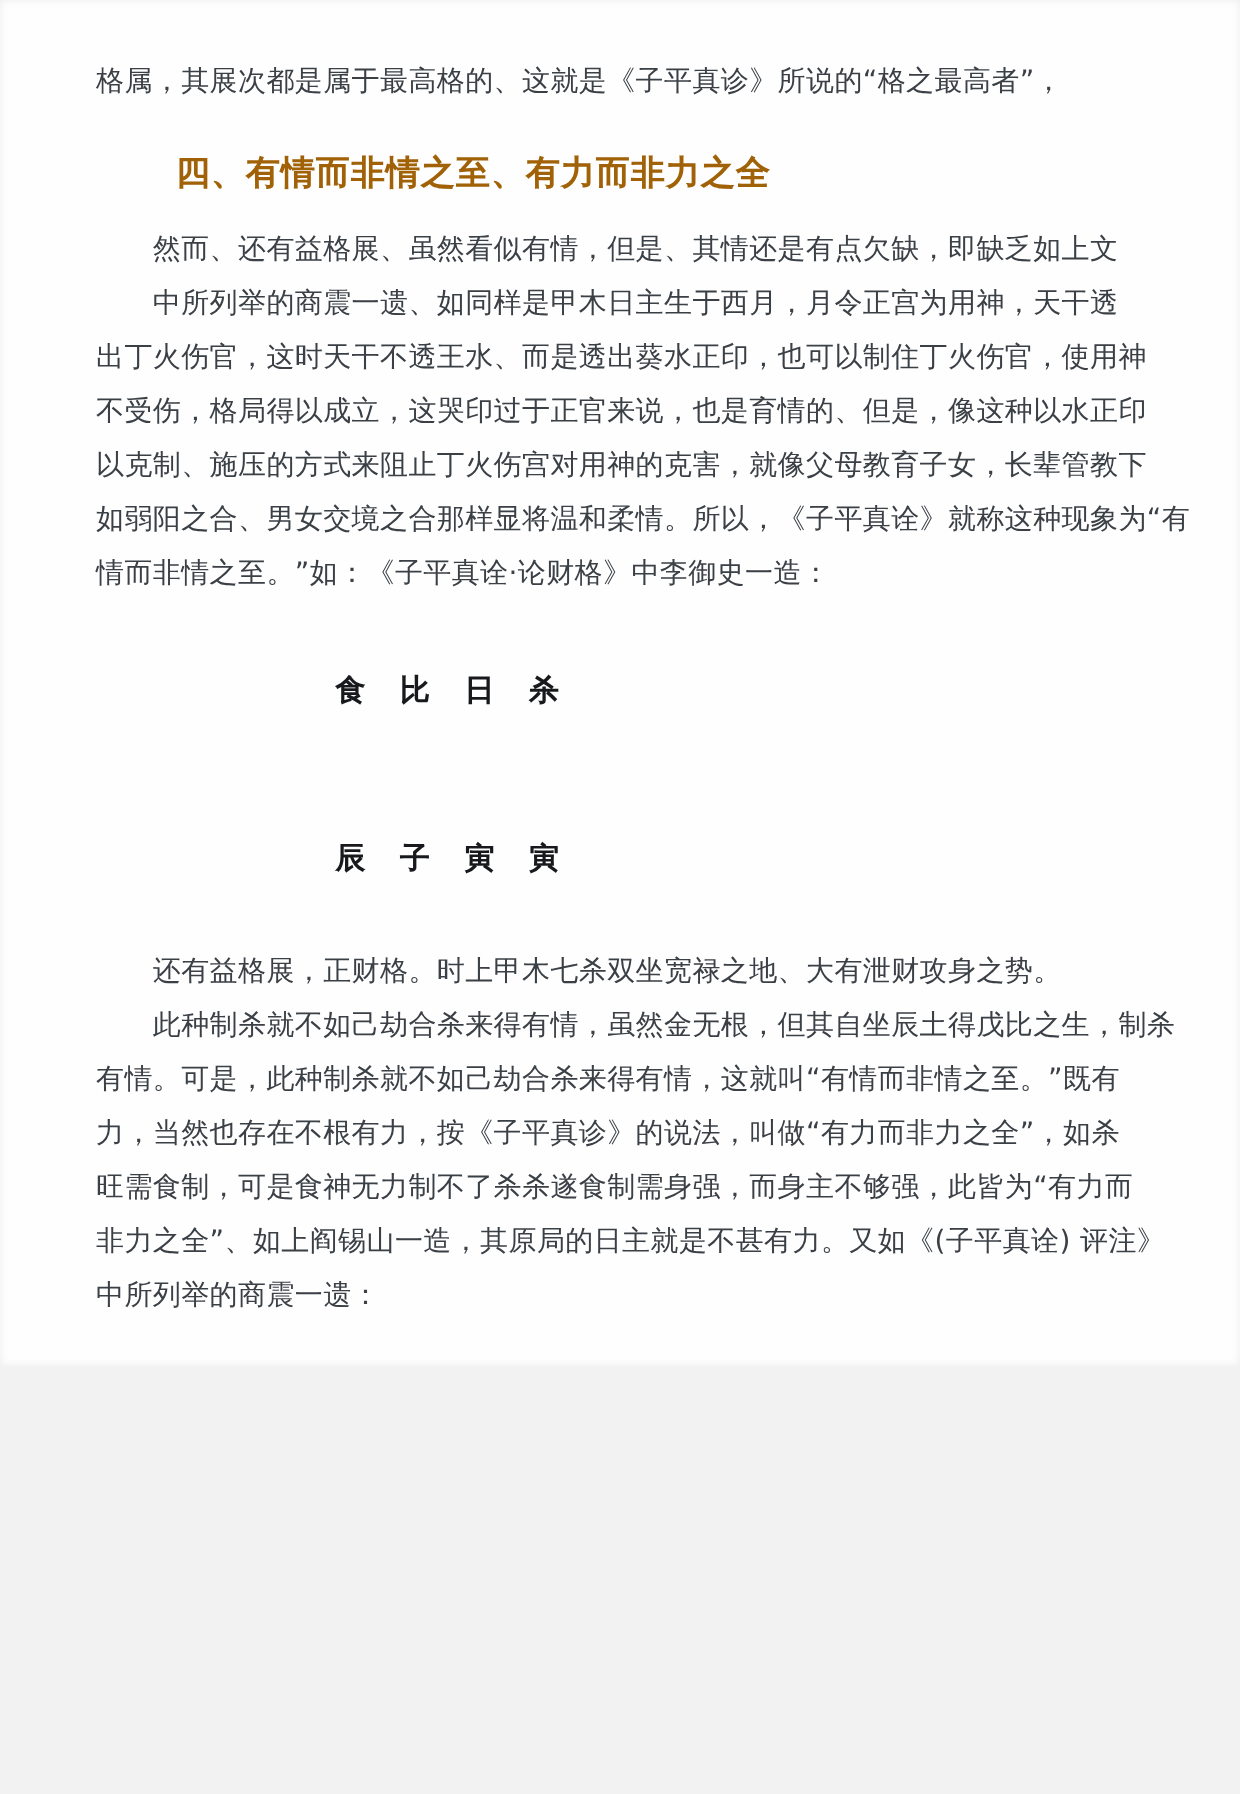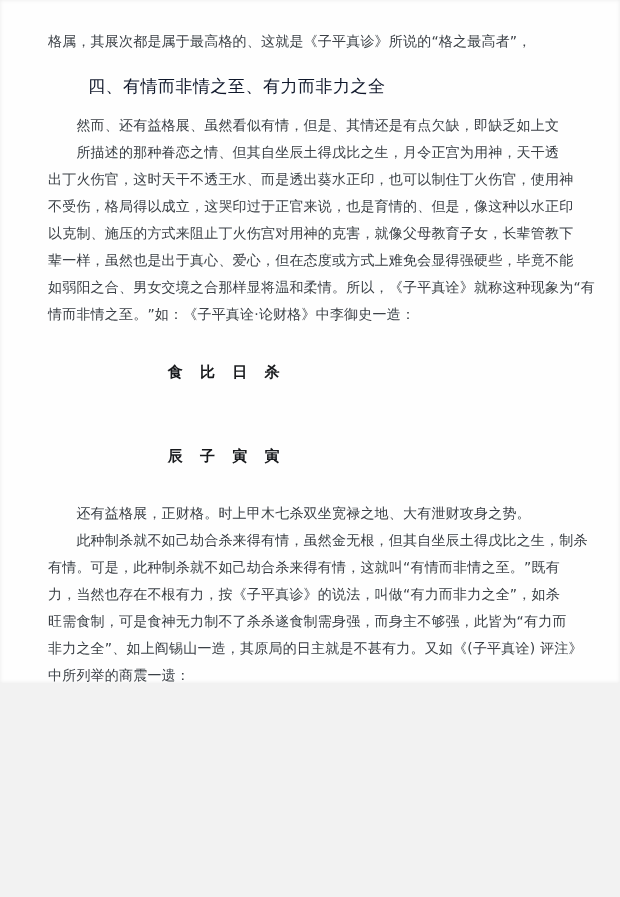--- a/index.html
+++ b/index.html
@@ -22,23 +22,23 @@
   }
   .bodyline{
     font-size:14px;
     line-height:27px;
     letter-spacing:.2px;
     color:#3b4046;
     white-space:pre;
   }
   .section-heading{
     font-size:17px;
-    font-weight:400;
+    font-weight:700;
     letter-spacing:.5px;
-    color:#0f172a;
+    color:#a16207;
     margin:20px 0 14px 40px;
     white-space:pre;
   }
   .chart{
     margin:2px 0;
   }
   .chart-row{
     margin-left:37px;
     font-size:15px;
     line-height:28px;
@@ -80,25 +80,24 @@
 
 <div class="page">
   <div class="content">
 
     <div class="bodyline">格属，其展次都是属于最高格的、这就是《子平真诊》所说的“格之最高者”，</div>
 
     <div class="section-heading">四、有情而非情之至、有力而非力之全</div>
 
     <div>
       <div class="bodyline">　　然而、还有益格展、虽然看似有情，但是、其情还是有点欠缺，即缺乏如上文</div>
-      <div class="bodyline">　　所描述的那种眷恋之情、但其自坐辰土得戊比之生，月令正宫为用神，天干透</div>
+      <div class="bodyline">　　中所列举的商震一遗、如同样是甲木日主生于西月，月令正宫为用神，天干透</div>
       <div class="bodyline">出丁火伤官，这时天干不透王水、而是透出葵水正印，也可以制住丁火伤官，使用神</div>
       <div class="bodyline">不受伤，格局得以成立，这哭印过于正官来说，也是育情的、但是，像这种以水正印</div>
       <div class="bodyline">以克制、施压的方式来阻止丁火伤宫对用神的克害，就像父母教育子女，长辈管教下</div>
-      <div class="bodyline">辈一样，虽然也是出于真心、爱心，但在态度或方式上难免会显得强硬些，毕竟不能</div>
       <div class="bodyline">如弱阳之合、男女交境之合那样显将温和柔情。所以，《子平真诠》就称这种现象为“有</div>
       <div class="bodyline">情而非情之至。”如：《子平真诠·论财格》中李御史一造：</div>
     </div>
 
     <div class="chart">
       <div class="chart-row">
         <span class="prefix"></span><span class="pillars">食 比 日 杀</span>
       </div>
       <div class="chart-row">
         <span class="prefix"></span><span class="pillars">辰 子 寅 寅</span>

